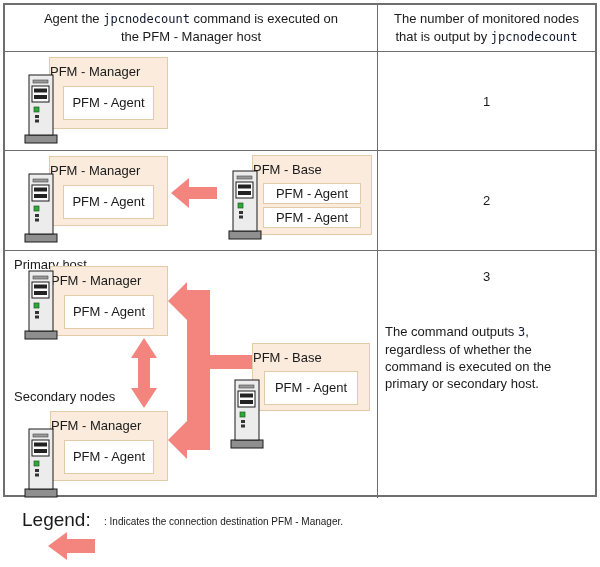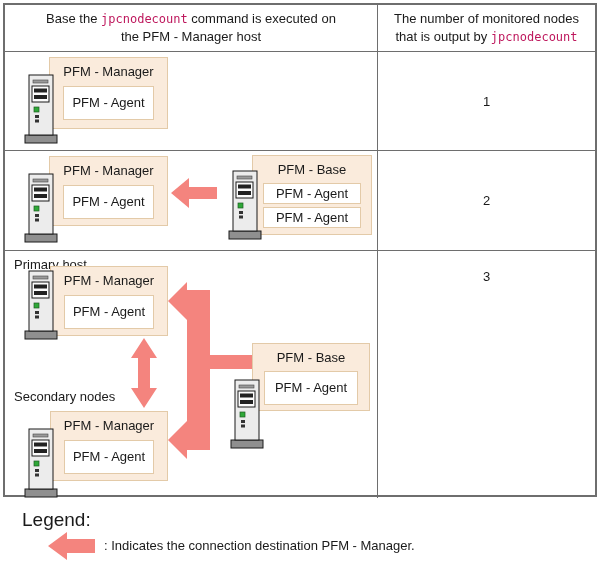--- a/index.html
+++ b/index.html
@@ -1,55 +1,55 @@
 <!DOCTYPE html>
 <html><head>
 <meta charset="utf-8">
 <style>
   html,body{margin:0;padding:0;background:#fff;}
   .canvas{
     position:relative;width:600px;height:567px;background:#ffffff;
     font-family:"Liberation Sans",sans-serif;color:#1a1a1a;overflow:hidden;
   }
-  .code{font-family:"DejaVu Sans Mono",monospace;font-size:12px;color:#be185d;}
+  .code{font-family:"DejaVu Sans Mono",monospace;font-size:12px;color:#0f172a;}
   
   .tbl{position:absolute;left:3px;top:3px;width:590px;height:490px;border:2px solid #6e6e6e;}
   .row{display:flex;border-bottom:1px solid #6e6e6e;}
   .row:last-child{border-bottom:none;}
   .cell{box-sizing:border-box;position:relative;}
   .cell.left{width:373px;border-right:1px solid #6e6e6e;}
   .cell.right{flex:1;}
   .hrow{height:46px;}
   .r1{height:98px;}
   .r2{height:99px;}
   .r3{height:247px;}
   .hcell{display:flex;align-items:center;justify-content:center;text-align:center;
          font-size:13px;line-height:1.4;}
   .hcell .hdr-text{max-width:308px;}
   .cell.right.hcell .hdr-text{max-width:206px;text-align:center;}
   .countcell{display:flex;align-items:center;justify-content:center;font-size:13px;}
   .host-label{position:absolute;font-size:13px;}
   .pfm-box{position:absolute;background:#faebdc;border:1px solid #e3caa8;box-sizing:border-box;z-index:2;}
-  .box-title{padding-top:4px;height:20px;line-height:20px;text-align:center;font-size:13px;}
+  .box-title{padding-top:4px;height:20px;line-height:20px;font-size:13px;}
   .agent-lg{margin:4px 13px 0;height:34px;line-height:32px;text-align:center;font-size:13px;
             background:#fff;border:1px solid #e3caa8;box-sizing:border-box;}
   .base-box .agent-lg{margin:3px 11px 0;}
   .agent-sm{margin:3px 10px 0;height:21px;line-height:19px;text-align:center;font-size:13px;
             background:#fff;border:1px solid #e3caa8;box-sizing:border-box;}
   .server{position:absolute;width:34px;height:70px;z-index:3;}
   .arrow-svg{position:absolute;z-index:1;}
   
   .r3right{font-size:13px;}
   .r3num{margin-top:18px;text-align:center;}
   .r3notes{margin:39px 8px 0 7px;line-height:1.32;}
   .r3notes p{margin:0 0 16px 0;}
   
   .legend-title{position:absolute;left:22px;top:509px;font-size:19px;}
   .legend-arrow{position:absolute;left:48px;top:532px;}
-  .legend-text{position:absolute;left:104px;top:532px;height:28px;line-height:28px;font-size:13px;}
+  .legend-text{position:absolute;left:104px;top:508px;height:28px;line-height:28px;font-size:10px;}
   .defs-hidden{position:absolute;width:0;height:0;overflow:hidden;}
 </style>
 </head>
 <body>
 
 <div class="canvas">
 
   <svg class="defs-hidden" aria-hidden="true">
     <defs>
       <symbol id="server-icon" viewBox="0 0 34 70">
@@ -63,21 +63,21 @@
         <rect x="11" y="41" width="4" height="3" fill="#333333"></rect>
         <rect x="11" y="45.5" width="4" height="3" fill="#333333"></rect>
       </symbol>
     </defs>
   </svg>
 
   <div class="tbl">
 
     <div class="row hrow">
       <div class="cell left hcell">
-        <div class="hdr-text"><span>Base the </span><span class="code">jpcnodecount</span><span> command is executed on the PFM - Manager host</span></div>
+        <div class="hdr-text"><span>Agent the </span><span class="code">jpcnodecount</span><span> command is executed on the PFM - Manager host</span></div>
       </div>
       <div class="cell right hcell">
         <div class="hdr-text"><span>The number of monitored nodes that is output by </span><span class="code">jpcnodecount</span></div>
       </div>
     </div>
 
     <div class="row r1">
       <div class="cell left">
         <svg class="server" style="left:19px;top:22px" viewBox="0 0 34 70">
             <use href="#server-icon"></use>
@@ -156,20 +156,21 @@
           <div class="agent-lg">PFM - Agent</div>
         </div>
         <svg class="server" style="left:225px;top:128px" viewBox="0 0 34 70">
             <use href="#server-icon"></use>
           </svg>
 
       </div>
       <div class="cell right r3right">
         <div class="r3num">3</div>
         <div class="r3notes">
+          <p><span>The command outputs </span><span class="code">3</span><span>, regardless of whether the command is executed on the primary or secondary host.</span></p>
         </div>
       </div>
     </div>
 
   </div>
 
   <div class="legend-title">Legend:</div>
   <svg class="legend-arrow" width="47" height="28" viewBox="0 0 47 28">
     <polygon points="0,14 19,0 19,7 47,7 47,21 19,21 19,28" fill="#f4847e"></polygon>
   </svg>

